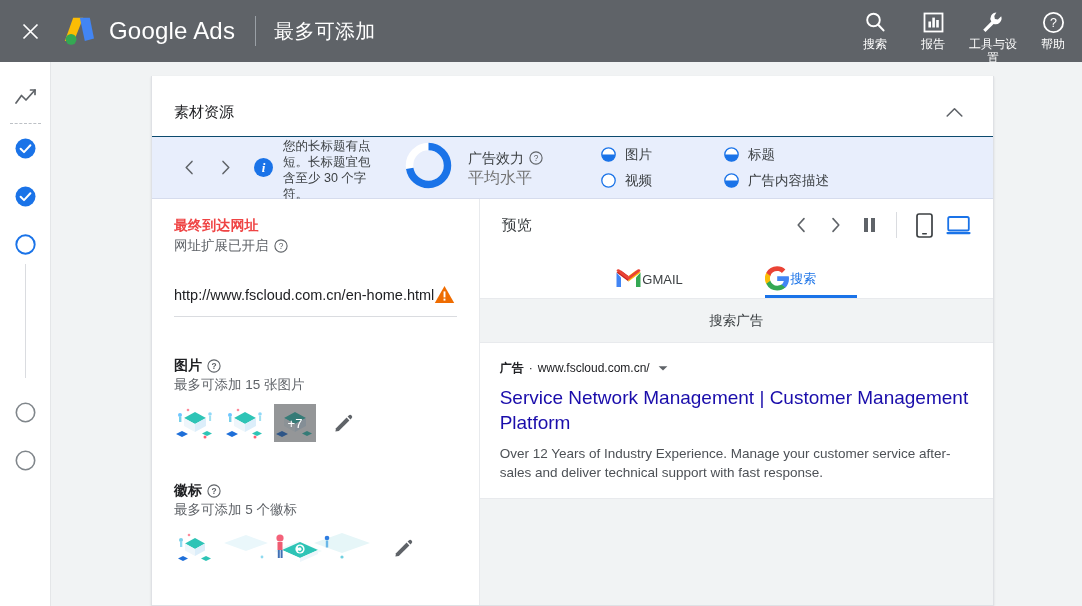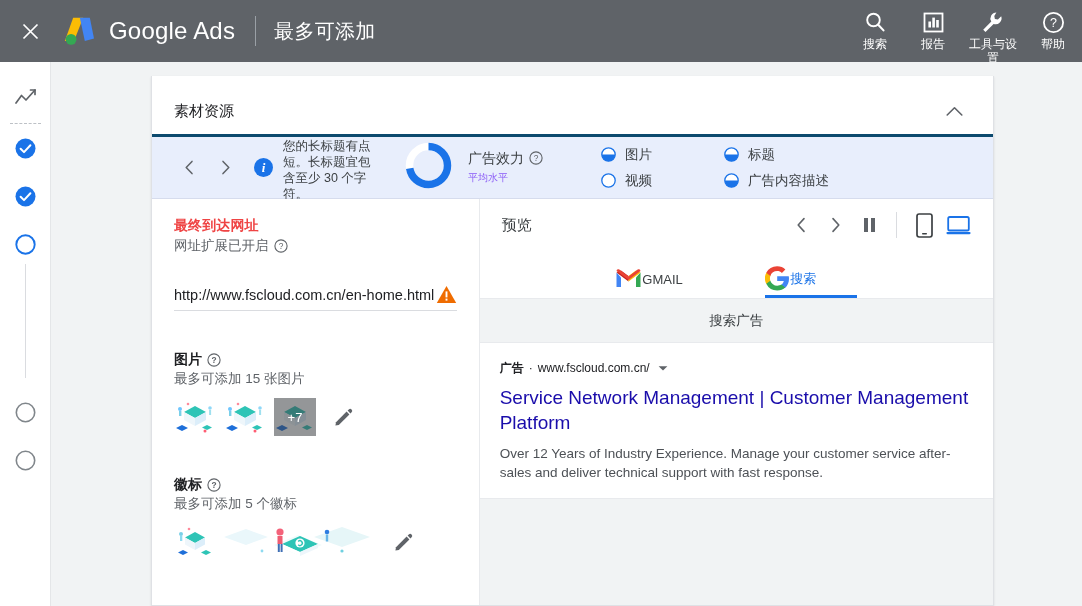--- a/index.html
+++ b/index.html
@@ -92,21 +92,21 @@
     width: 843px;
     background: #ffffff;
     border: 1px solid #dfe1e5;
     border-top: none;
     box-shadow: 0 1px 2px rgba(60,64,67,.12);
   }
   .card-header {
     height: 61px;
     display: flex; align-items: center; justify-content: space-between;
     padding: 13px 24px 0 22px;
-    border-bottom: 3px solid #0c4a6e;
+    border-bottom: 1px solid #0c4a6e;
   }
   .card-title { font-size: 15px; color: #202124; }
   .collapse-caret { cursor: pointer; padding: 6px; display: flex; }
 
   
   .banner {
     height: 62px;
     background: #e8eefc;
     border-bottom: 1px solid #d6dced;
     display: flex; align-items: center;
@@ -131,21 +131,21 @@
     color: #3c4043;
     overflow: hidden; height: 62px;
     padding-top: 1px;
   }
   .donut-wrap { margin: 0 14px 0 24px; }
   .strength-block { line-height: 19px; }
   .strength-title {
     font-size: 14px; color: #3c4043;
     display: flex; align-items: center; gap: 5px;
   }
-  .strength-value { font-size: 10px; color: #8b5cf6; }
+  .strength-value { font-size: 16px; color: #737373; }
   .checks {
     display: flex; margin-left: 58px; gap: 72px;
   }
   .check-col { display: flex; flex-direction: column; gap: 8px; }
   .check-row { display: flex; align-items: center; gap: 9px; }
   .check-row span { font-size: 13.5px; color: #3c4043; }
 
   
   .card-body { display: flex; height: 406px; }
   .col-left {
@@ -156,23 +156,23 @@
   .field-label {
     font-size: 14px; color: #ef4444; font-weight: bold;
     letter-spacing: .1px;
   }
   .field-sub {
     font-size: 13.5px; color: #5f6368;
     display: flex; align-items: center; gap: 5px;
     margin-top: 2px;
   }
   .url-row {
-    display: flex; align-items: center; justify-content: space-between;
+    display: flex; align-items: center; justify-content: flex-start;
     border-bottom: 1px solid #dadce0;
-    margin-top: 30px; padding-bottom: 6px;
+    margin-top: 30px; padding-bottom: 12px;
   }
   .url-text { font-size: 14.5px; color: #202124; }
   .section { margin-top: 40px; }
   .section-head {
     font-size: 14px; color: #202124; font-weight: bold;
     display: flex; align-items: center; gap: 5px;
   }
   .section-sub { font-size: 13.5px; color: #5f6368; margin-top: 1px; }
   .thumbs { display: flex; align-items: center; margin-top: 10px; gap: 8px; }
   .thumb {

